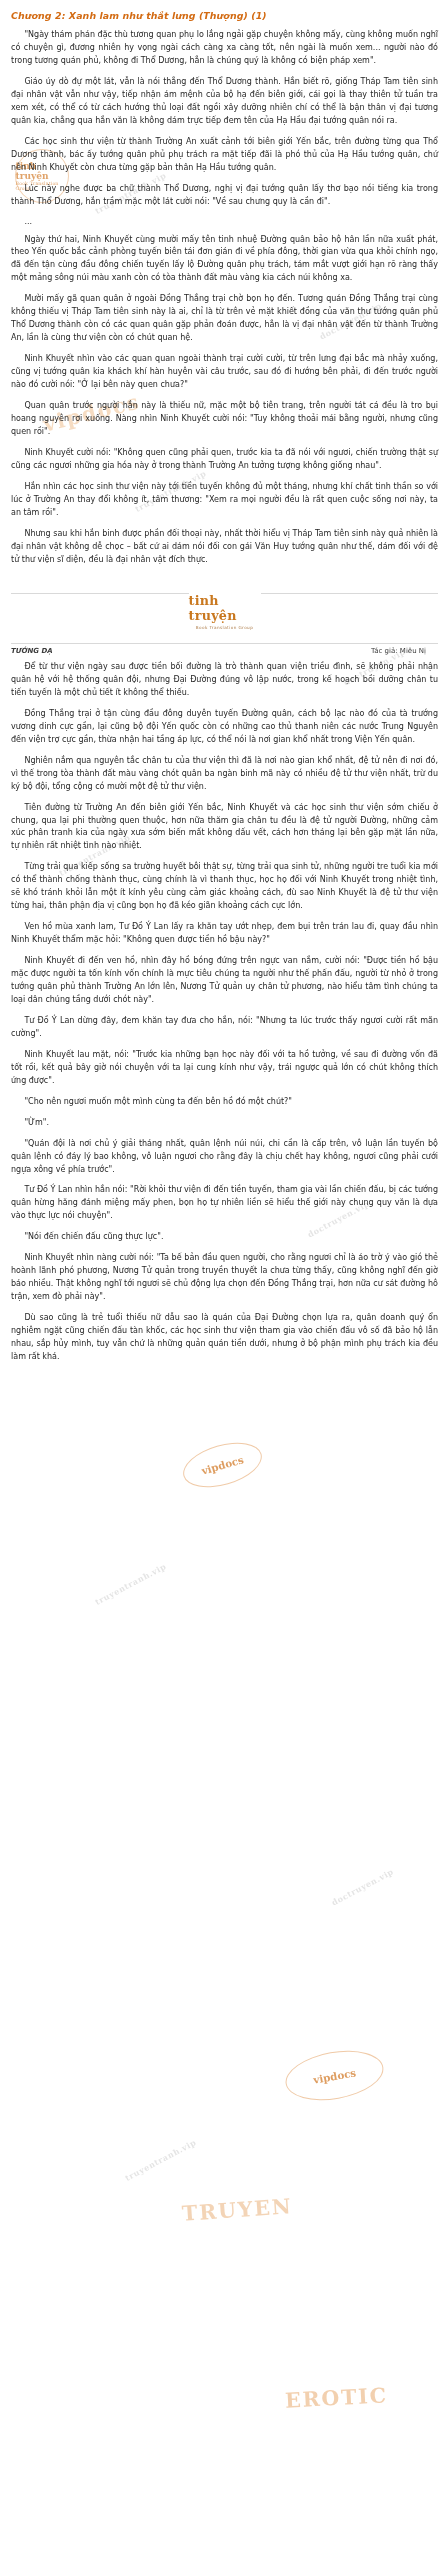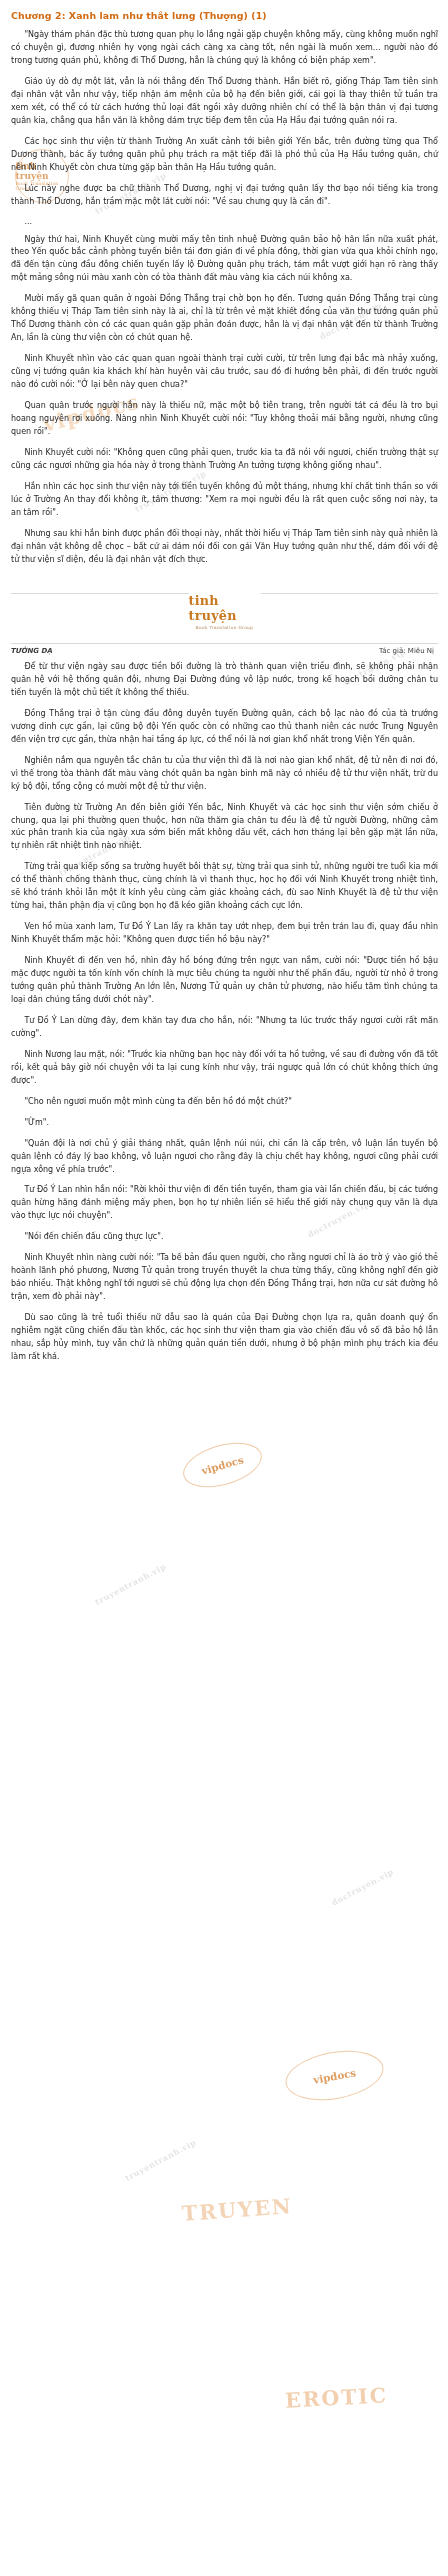--- a/index.html
+++ b/index.html
@@ -26,20 +26,21 @@
     padding: 6px 11px 12px 11px;
     box-sizing: border-box;
   }
   h1.chapter-title {
     font-size: 9.4px;
     font-weight: bold;
     color: #d36b13;
     margin: 3.6px 0 8.5px 0;
     letter-spacing: 0.1px;
     font-family: "DejaVu Sans", "Liberation Sans", sans-serif;
+    font-style: italic;
   }
   p.para {
     font-size: 8px;
     line-height: 1.62;
     margin: 0 0 8px 0;
     text-align: justify;
     color: #262626;
   }
   p.para.indent {
     text-indent: 13.4px;
@@ -146,21 +147,21 @@
   }
   .logo-sub {
     font-size: 4.2px;
     color: #b08050;
     letter-spacing: 0.4px;
     margin-top: 1.2px;
   }
   .meta-row {
     position: absolute;
     left: 0;
-    right: 4px;
+    right: 12px;
     top: 72px;
     display: flex;
     justify-content: space-between;
     font-size: 7px;
   }
   .meta-left {
     font-weight: bold;
     font-style: italic;
     color: #3a3a3a;
   }
@@ -237,21 +238,21 @@
     </div>
 
     <p class="para indent">Để từ thư viện ngày sau được tiền bối đường là trò thành quan viện triều đình, sẽ không phải nhận quân hệ với hệ thống quân đội, nhưng Đại Đường đúng vô lập nước, trong kế hoạch bồi dưỡng chân tu tiến tuyến là một chủ tiết ít không thể thiếu.</p>
     <p class="para indent">Đồng Thắng trại ở tận cùng đầu đông duyên tuyến Đường quân, cách bộ lạc nào đó của tà trướng vương dinh cực gần, lại cũng bộ đội Yến quốc còn có những cao thủ thanh niên các nước Trung Nguyên đến viện trợ cực gần, thừa nhận hai tầng áp lực, có thể nói là nơi gian khổ nhất trong Viện Yến quân.</p>
     <p class="para indent">Nghiên nắm qua nguyên tắc chân tu của thư viện thì đã là nơi nào gian khổ nhất, đệ tử nên đi nơi đó, vì thế trong tòa thành đất màu vàng chót quân ba ngàn binh mã này có nhiều đệ tử thư viện nhất, trừ du ký bộ đội, tổng cộng có mười một đệ tử thư viện.</p>
     <p class="para indent">Tiên đường từ Trường An đến biên giới Yến bắc, Ninh Khuyết và các học sinh thư viện sớm chiếu ở chung, qua lại phi thường quen thuộc, hơn nữa thăm gia chân tu đều là đệ tử người Đường, những cảm xúc phân tranh kia của ngày xưa sớm biến mất không dấu vết, cách hơn tháng lại bên gặp mặt lần nữa, tự nhiên rất nhiệt tình nào nhiệt.</p>
     <p class="para indent">Từng trải qua kiếp sống sa trường huyết bôi thật sự, từng trải qua sinh tử, những người tre tuổi kia mới có thể thành chống thành thục, cùng chính là vì thanh thục, học họ đối với Ninh Khuyết trong nhiệt tình, sẽ khó tránh khỏi lẫn một ít kính yêu cùng cảm giác khoảng cách, đù sao Ninh Khuyết là đệ tử thư viện từng hai, thân phận địa vị cũng bọn họ đã kéo giãn khoảng cách cực lớn.</p>
     <p class="para indent">Ven hồ mùa xanh lam, Tư Đồ Ý Lan lấy ra khăn tay ướt nhẹp, đem bụi trên trán lau đi, quay đầu nhìn Ninh Khuyết thẩm mặc hỏi: "Không quen được tiền hồ bậu này?"</p>
     <p class="para indent">Ninh Khuyết đi đến ven hồ, nhìn đây hồ bóng đứng trên ngực van nắm, cười nói: "Được tiền hồ bậu mặc được người ta tốn kính vốn chính là mực tiêu chúng ta người như thế phấn đấu, người từ nhỏ ở trong tướng quân phủ thành Trường An lớn lên, Nương Tử quản uy chân tử phương, nào hiểu tâm tình chúng ta loại dân chúng tầng dưới chót này".</p>
     <p class="para indent">Tư Đồ Ý Lan dừng đây, đem khăn tay đưa cho hắn, nói: "Nhưng ta lúc trước thấy ngươi cười rất mãn cường".</p>
-    <p class="para indent">Ninh Nương lau mặt, nói: "Trước kia những bạn học này đối với ta hồ tưởng, về sau đi đường vốn đã tốt rồi, kết quả bây giờ nói chuyện với ta lại cung kính như vậy, trái ngược quả lớn có chút không thích ứng được".</p>
+    <p class="para indent">Ninh Khuyết lau mặt, nói: "Trước kia những bạn học này đối với ta hồ tưởng, về sau đi đường vốn đã tốt rồi, kết quả bây giờ nói chuyện với ta lại cung kính như vậy, trái ngược quả lớn có chút không thích ứng được".</p>
     <p class="para indent">"Cho nên ngươi muốn một mình cùng ta đến bên hồ đó một chút?"</p>
     <p class="para indent">"Ừm".</p>
     <p class="para indent">"Quán đội là nơi chủ ý giải tháng nhất, quân lệnh núi núi, chi cần là cấp trên, vô luận lần tuyến bộ quân lệnh có đáy lý bao không, vô luận ngươi cho rằng đây là chịu chết hay không, ngươi cũng phải cưới ngựa xông về phía trước".</p>
     <p class="para indent">Tư Đồ Ý Lan nhìn hắn nói: "Rời khỏi thư viện đi đến tiền tuyến, tham gia vài lần chiến đấu, bị các tướng quân hừng hăng đánh miệng mấy phen, bọn họ tự nhiên liền sẽ hiểu thế giới này chung quy văn là dựa vào thực lực nói chuyện".</p>
     <p class="para indent">"Nói đến chiến đấu cũng thực lực".</p>
     <p class="para indent">Ninh Khuyết nhìn nàng cười nói: "Ta bế bản đầu quen người, cho rằng ngươi chỉ là áo trờ ý vào gió thẻ hoành lãnh phó phương, Nương Tử quản trong truyền thuyết la chưa từng thấy, cũng không nghĩ đến giờ báo nhiều. Thật không nghĩ tới ngươi sẽ chủ động lựa chọn đến Đồng Thắng trại, hơn nữa cư sát đường hô trận, xem đò phải này".</p>
     <p class="para indent">Dù sao cũng là trẻ tuổi thiếu nữ dẫu sao là quán của Đại Đường chọn lựa ra, quân doanh quý ổn nghiêm ngặt cũng chiến đấu tàn khốc, các học sinh thư viện tham gia vào chiến đấu vô số đã bảo hộ lẫn nhau, sắp hủy mình, tuy vẫn chứ là những quản quán tiền dưới, nhưng ở bộ phận mình phụ trách kia đều làm rất khá.</p>
 
   </div>
 </div>

